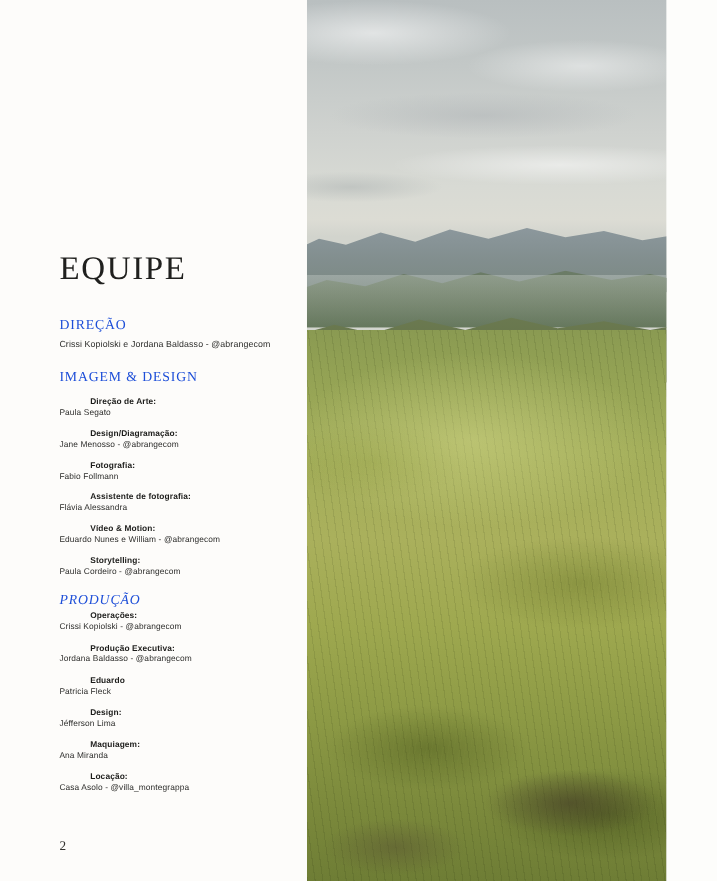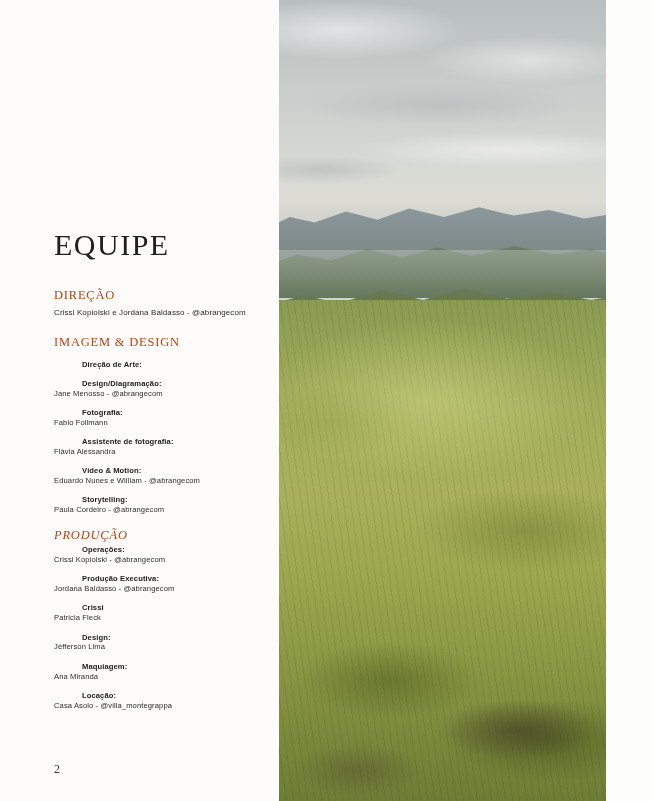--- a/index.html
+++ b/index.html
@@ -133,21 +133,21 @@
     font-size: 30px;
     letter-spacing: 1.5px;
     color: #20201e;
     margin: 0 0 26px 0;
     font-weight: 400;
   }
   .sec-head {
     font-family: "Liberation Serif", serif;
     font-size: 12.5px;
     letter-spacing: 0.8px;
-    color: #c2410c;
+    color: #1d4ed8;
     margin: 0 0 5px 0;
     font-weight: 400;
   }
   .sec-head.prod {
     margin-top: 13px;
     margin-bottom: 2px;
     font-style: italic;
   }
   .sec-head.imagem {
     margin-top: 16px;
@@ -200,20 +200,21 @@
       <div>
         <h2 class="sec-head">DIREÇÃO</h2>
         <p class="plain-line">Crissi Kopiolski e Jordana Baldasso - @abrangecom</p>
       </div>
 
       <div>
         <h2 class="sec-head imagem">IMAGEM &amp; DESIGN</h2>
 
         <div class="entry">
           <div class="entry-role">Direção de Arte:</div>
+          <div class="entry-name">Paula Segato</div>
         </div>
         <div class="entry">
           <div class="entry-role">Design/Diagramação:</div>
           <div class="entry-name">Jane Menosso - @abrangecom</div>
         </div>
         <div class="entry">
           <div class="entry-role">Fotografia:</div>
           <div class="entry-name">Fabio Follmann</div>
         </div>
         <div class="entry">
@@ -235,21 +236,21 @@
 
         <div class="entry">
           <div class="entry-role">Operações:</div>
           <div class="entry-name">Crissi Kopiolski - @abrangecom</div>
         </div>
         <div class="entry">
           <div class="entry-role">Produção Executiva:</div>
           <div class="entry-name">Jordana Baldasso - @abrangecom</div>
         </div>
         <div class="entry">
-          <div class="entry-role">Crissi</div>
+          <div class="entry-role">Eduardo</div>
           <div class="entry-name">Patricia Fleck</div>
         </div>
         <div class="entry">
           <div class="entry-role">Design:</div>
           <div class="entry-name">Jéfferson Lima</div>
         </div>
         <div class="entry">
           <div class="entry-role">Maquiagem:</div>
           <div class="entry-name">Ana Miranda</div>
         </div>

